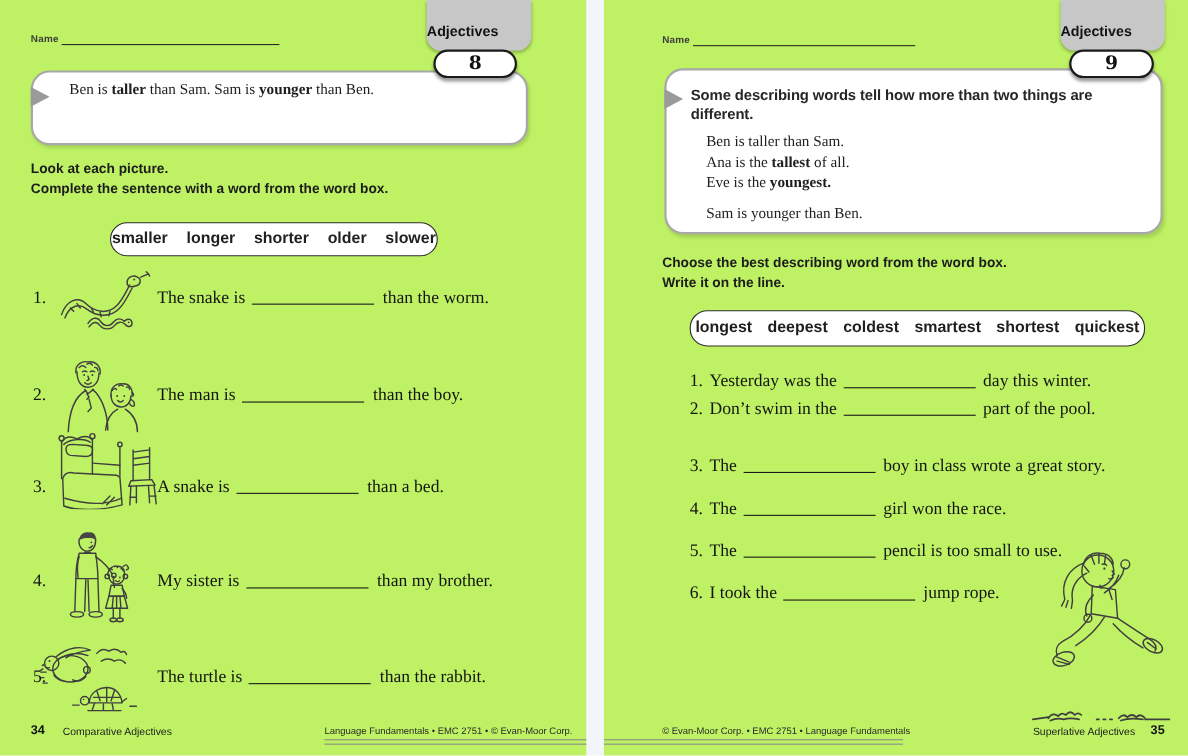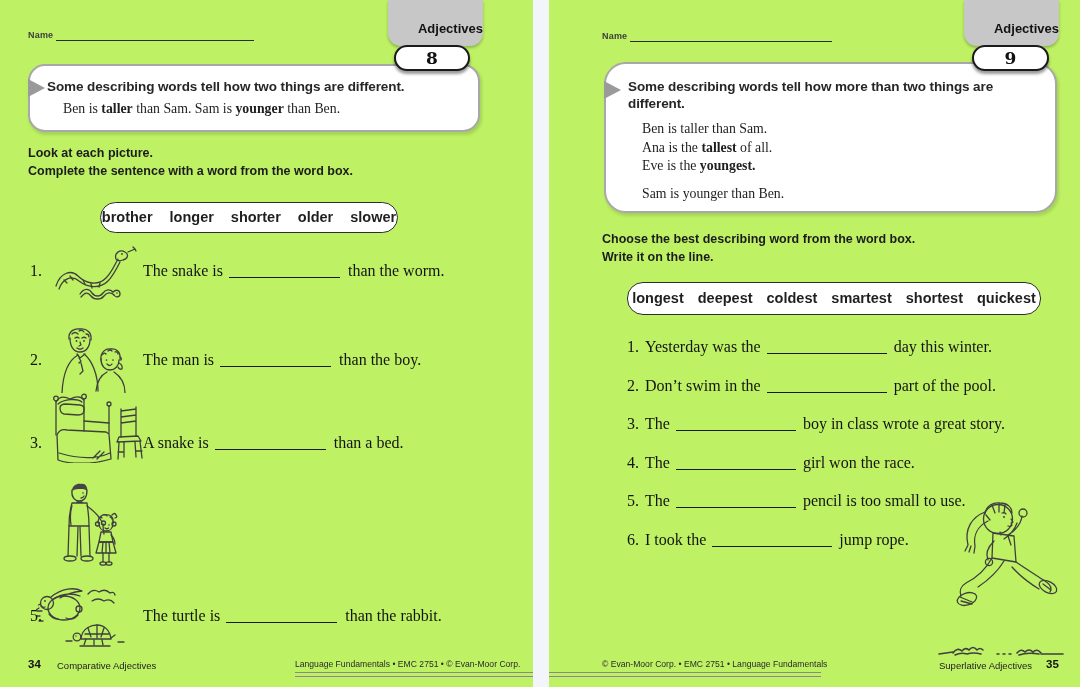--- a/index.html
+++ b/index.html
@@ -6,21 +6,21 @@
   body{width:1080px;height:687px;position:relative;overflow:hidden;}
   .abs{position:absolute;}
   .gutter{position:absolute;left:533px;top:0;width:16px;height:687px;background:#f2f5f9;}
   .page{position:absolute;top:0;width:533px;height:687px;background:#bef264;}
   #page-left{left:0;} #page-right{left:549px;}
 
   .name-label{font:700 9px/10px "Liberation Sans",sans-serif;color:#3d3d3d;letter-spacing:.2px;}
   .name-line{border-bottom:1.2px solid #2c2c2c;height:1px;}
 
   .tab{background:#c7c7c7;border-radius:0 0 13px 13px;box-shadow:0 2px 3px rgba(0,0,0,.25);z-index:1;}
-  .tab-label{font:700 13px/13px "Liberation Sans",sans-serif;color:#121212;text-align:right;padding-top:22px;}
+  .tab-label{font:700 13px/13px "Liberation Sans",sans-serif;color:#121212;text-align:left;padding-top:22px;}
   .pill{background:#fff;border:2.2px solid #1b1b1b;border-radius:13px;box-shadow:0 3px 3px rgba(0,0,0,.4);
         text-align:center;font-family:"DejaVu Serif",serif;font-weight:700;font-size:17px;color:#111;z-index:3;}
 
   .rule-box{border:2.4px solid #a8a8a8;border-radius:17px;background:#fff;box-shadow:1.5px 2.5px 3px rgba(0,0,0,.13);z-index:2;}
   .box-arrow{position:absolute;width:0;height:0;border-top:9px solid transparent;border-bottom:9px solid transparent;border-left:17px solid #9a9a9a;}
   .box-heading{font-family:"Liberation Sans",sans-serif;font-weight:700;font-size:13.5px;color:#262626;letter-spacing:-.1px;}
   .box-example{font-family:"Liberation Serif",serif;font-size:13.8px;color:#1e1e1e;}
 
   .directions{font:700 12.5px/17.5px "Liberation Sans",sans-serif;color:#1c1c1c;}
 
@@ -52,31 +52,30 @@
   <div class="abs name-label" style="left:28px;top:30px;">Name</div>
   <div class="abs name-line" style="left:56px;top:39px;width:198px;"></div>
 
   <div class="abs tab" style="left:388px;top:0;width:95px;height:46px;">
     <div class="tab-label">Adjectives</div>
   </div>
   <div class="abs pill" style="left:394px;top:45px;width:72px;height:22px;line-height:22px;">8</div>
 
   <div class="abs rule-box" style="left:28px;top:64px;width:448px;height:64px;">
     <div class="box-arrow" style="left:-2px;top:13px;"></div>
-    <div class="box-heading" style="margin:13px 0 0 17px;white-space:nowrap;">Some describing words tell how two things are different.</div>
     <div class="box-example" style="margin:7px 0 0 33px;"><span>Ben is </span><b>taller</b><span> than Sam. Sam is </span><b>younger</b><span> than Ben.</span></div>
   </div>
 
   <div class="abs directions" style="left:28px;top:145px;">
     <div>Look at each picture.</div>
     <div>Complete the sentence with a word from the word box.</div>
   </div>
 
   <div class="abs word-box" style="left:100px;top:202px;width:296px;height:29px;gap:17px;">
-    <span>brother</span>
+    <span>smaller</span>
     <span>longer</span>
     <span>shorter</span>
     <span>older</span>
     <span>slower</span>
   </div>
 
   <div class="abs art" style="left:50px;top:246px;width:88px;height:54px;">
     <svg viewBox="0 0 88 54">
         <g class="line-art">
       <path d="M6 40 C10 27 21 23 28 30 C36 38 48 40 56 32 C62 26 65 18 68 13"></path>
@@ -162,20 +161,21 @@
       <path d="M46 46 q2 1.5 3.5 0"></path>
       <path d="M45 52 C44 48 44 45 44 42 M52 53 C55 56 56 59 56 62"></path>
       <path d="M42 50 L52 50 L54 60 L40 60 Z"></path>
       <path d="M40 60 L54 60 L57 71 L37 71 Z M44 60 L43 71 M47 60 V71 M50 60 L51 71"></path>
       <path d="M44 71 V80 M50 71 V80"></path>
       <ellipse cx="44" cy="81.5" rx="3" ry="1.7"></ellipse>
           <ellipse cx="50" cy="81.5" rx="3" ry="1.7"></ellipse>
     </g>
       </svg>
   </div>
+  <div class="abs sentence" style="left:30px;top:520px;"><span class="num-gap">4.</span><span>My sister is</span><span class="blank blank-l"></span><span>than my brother.</span></div>
 
   <div class="abs art" style="left:36px;top:584px;width:100px;height:64px;">
     <svg viewBox="0 0 100 64">
         <g class="line-art">
       <ellipse cx="28" cy="24" rx="16" ry="12"></ellipse>
       <circle cx="11" cy="19" r="6.5"></circle>
       <path d="M15 13 C26 4 38 3 46 7 C38 8 30 10 24 14 M16 16 C26 9 36 9 44 12"></path>
       <circle cx="9" cy="17" r="0.9" fill="#3f3f3f" stroke="none"></circle>
       <path d="M4.5 20 l-2 1 M5 22 q2 2 4 1 M3 24 l-3 2"></path>
       <path d="M13 30 q4 5 9 5 M30 34 q7 3 12 -3"></path>
@@ -204,21 +204,21 @@
 <div class="page" id="page-right">
 
   <div class="abs name-label" style="left:53px;top:31px;">Name</div>
   <div class="abs name-line" style="left:81px;top:40px;width:202px;"></div>
 
   <div class="abs tab" style="left:415px;top:0;width:95px;height:46px;">
     <div class="tab-label">Adjectives</div>
   </div>
   <div class="abs pill" style="left:423px;top:45px;width:73px;height:22px;line-height:22px;">9</div>
 
-  <div class="abs rule-box" style="left:55px;top:62px;width:449px;height:147px;border-radius:22px;">
+  <div class="abs rule-box" style="left:55px;top:62px;width:449px;height:147px;">
     <div class="box-arrow" style="left:-2px;top:17px;"></div>
     <div class="box-heading" style="margin:14px 0 0 22px;width:395px;line-height:17px;">Some describing words tell how more than two things are different.</div>
     <div class="box-example" style="margin:8px 0 0 36px;line-height:18.5px;">Ben is taller than Sam.</div>
     <div class="box-example" style="margin:0 0 0 36px;line-height:18.5px;"><span>Ana is the </span><b>tallest</b><span> of all.</span></div>
     <div class="box-example" style="margin:0 0 0 36px;line-height:18.5px;"><span>Eve is the </span><b>youngest.</b></div>
     <div class="box-example" style="margin:9px 0 0 36px;line-height:18.5px;">Sam is younger than Ben.</div>
   </div>
 
   <div class="abs directions" style="left:53px;top:231px;">
     <div>Choose the best describing word from the word box.</div>
@@ -228,21 +228,21 @@
   <div class="abs word-box" style="left:78px;top:282px;width:412px;height:31px;gap:14px;text-align:center;">
     <span>longest</span>
     <span>deepest</span>
     <span>coldest</span>
     <span>smartest</span>
     <span>shortest</span>
     <span>quickest</span>
   </div>
 
   <div class="abs sentence" style="left:78px;top:338px;"><span class="num-r">1.</span><span>Yesterday was the</span><span class="blank blank-r"></span><span>day this winter.</span></div>
-  <div class="abs sentence" style="left:78px;top:377px;"><span class="num-r">2.</span><span>Don’t swim in the</span><span class="blank blank-r"></span><span>part of the pool.</span></div>
+  <div class="abs sentence" style="left:78px;top:363px;"><span class="num-r">2.</span><span>Don’t swim in the</span><span class="blank blank-r"></span><span>part of the pool.</span></div>
   <div class="abs sentence" style="left:78px;top:415px;"><span class="num-r">3.</span><span>The</span><span class="blank blank-r"></span><span>boy in class wrote a great story.</span></div>
   <div class="abs sentence" style="left:78px;top:454px;"><span class="num-r">4.</span><span>The</span><span class="blank blank-r"></span><span>girl won the race.</span></div>
   <div class="abs sentence" style="left:78px;top:492px;"><span class="num-r">5.</span><span>The</span><span class="blank blank-r"></span><span>pencil is too small to use.</span></div>
   <div class="abs sentence" style="left:78px;top:531px;"><span class="num-r">6.</span><span>I took the</span><span class="blank blank-r"></span><span>jump rope.</span></div>
 
   <div class="abs art" style="left:399px;top:499px;width:116px;height:118px;">
     <svg viewBox="0 0 116 118">
         <g class="line-art">
       <circle cx="50" cy="20" r="14.5"></circle>
       <path d="M37 15 C38 6 46 3 52 4 C60 4 64 9 64 14 M44 6 L47 14 M51 4 L51 13 M57 6 L56 14"></path>

